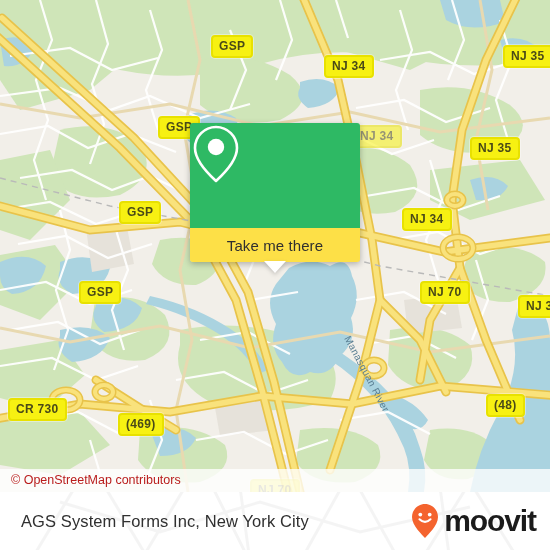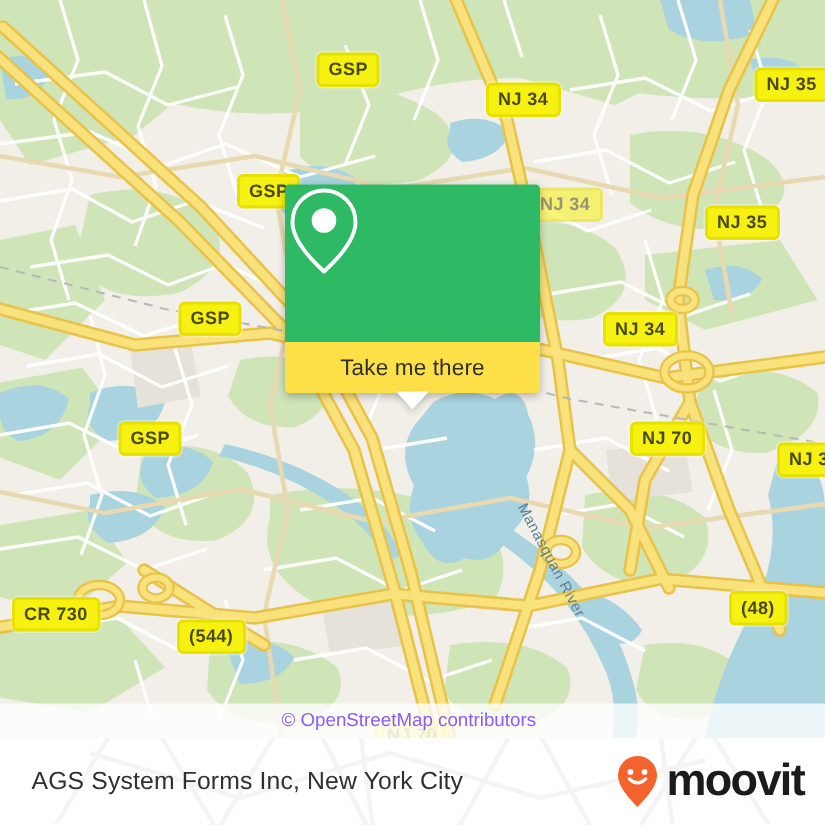--- a/index.html
+++ b/index.html
@@ -75,25 +75,24 @@
     border-left:11px solid transparent;
     border-right:11px solid transparent;
     border-top:12px solid #ffffff;
     filter:drop-shadow(0 2px 2px rgba(0,0,0,.18));
   }
 
   
   #osm-attrib{
     position:absolute;left:0;bottom:0;width:100%;
     background:rgba(255,255,255,.78);
-    font-size:12.5px;color:#8b5cf6;
+    font-size:12.5px;color:#b91c1c;
     padding:4px 16px 5px 11px;
     box-sizing:border-box;
     font-family:"Liberation Sans", sans-serif;
-    text-align:center;
   }
 
   
   #footer{
     position:absolute;left:0;top:492px;width:550px;height:58px;
     background:#ffffff;
     overflow:hidden;
   }
   #footer-watermark{
     position:absolute;left:0;top:-330px;width:550px;height:400px;
@@ -304,21 +303,21 @@
         <div class="shield" style="left: 158px; top: 116px;">GSP</div>
         <div class="shield dim" style="left: 352px; top: 125px;">NJ 34</div>
         <div class="shield" style="left: 470px; top: 137px;">NJ 35</div>
         <div class="shield" style="left: 119px; top: 201px;">GSP</div>
         <div class="shield" style="left: 402px; top: 208px;">NJ 34</div>
         <div class="shield" style="left: 79px; top: 281px;">GSP</div>
         <div class="shield" style="left: 420px; top: 281px;">NJ 70</div>
         <div class="shield" style="left: 518px; top: 295px;">NJ 35</div>
         <div class="shield" style="left: 486px; top: 373px; margin-top: 21px;">(48)</div>
         <div class="shield" style="left: 8px; top: 398px;">CR 730</div>
-        <div class="shield" style="left: 118px; top: 413px;">(544)</div>
+        <div class="shield" style="left: 118px; top: 413px;">(469)</div>
         <div class="shield dim" style="left: 250px; top: 479px;">NJ 70</div>
       </div>
 
     <div id="popup">
       <div id="popup-top">
         <svg width="52" height="62" viewBox="0 0 52 62">
           <path d="M26,4 C14.4,4 5,13.4 5,25 C5,38 20,52.5 26,58 C32,52.5 47,38 47,25 C47,13.4 37.6,4 26,4 Z" fill="none" stroke="#ffffff" stroke-width="2.6" stroke-linejoin="round"></path>
           <circle cx="26" cy="24" r="8.2" fill="#ffffff"></circle>
         </svg>
       </div>

